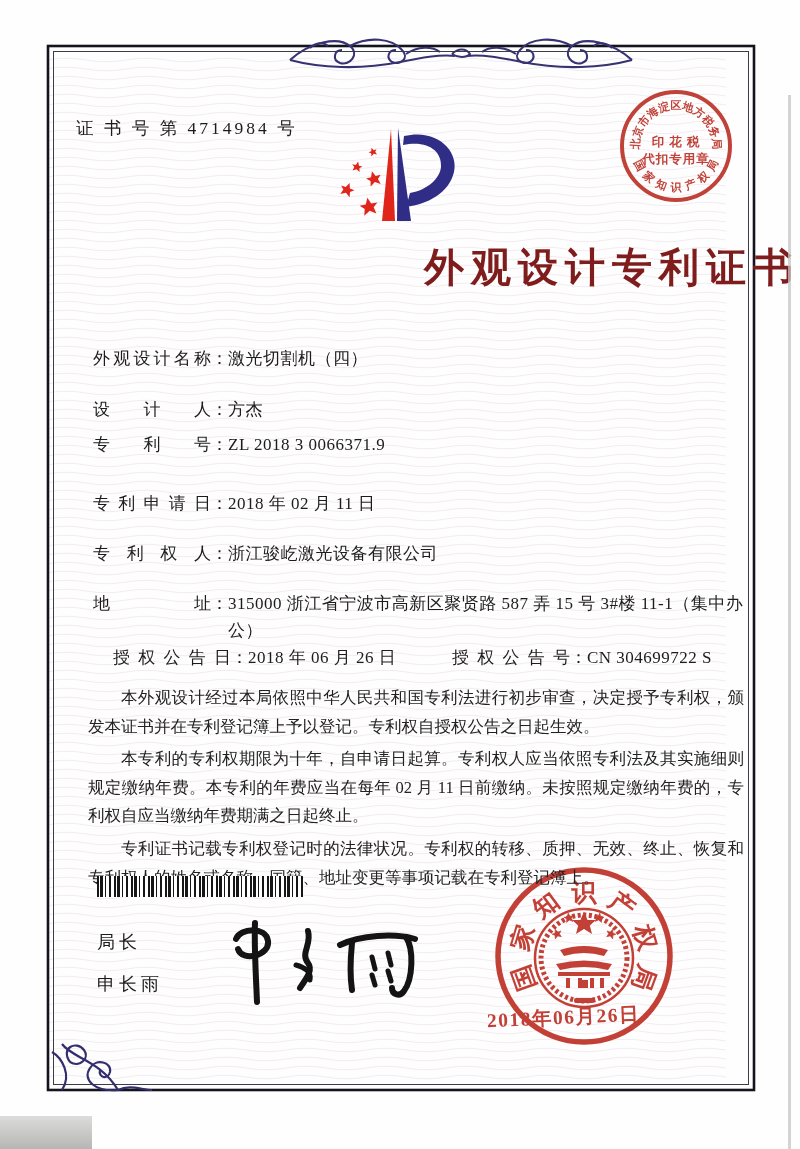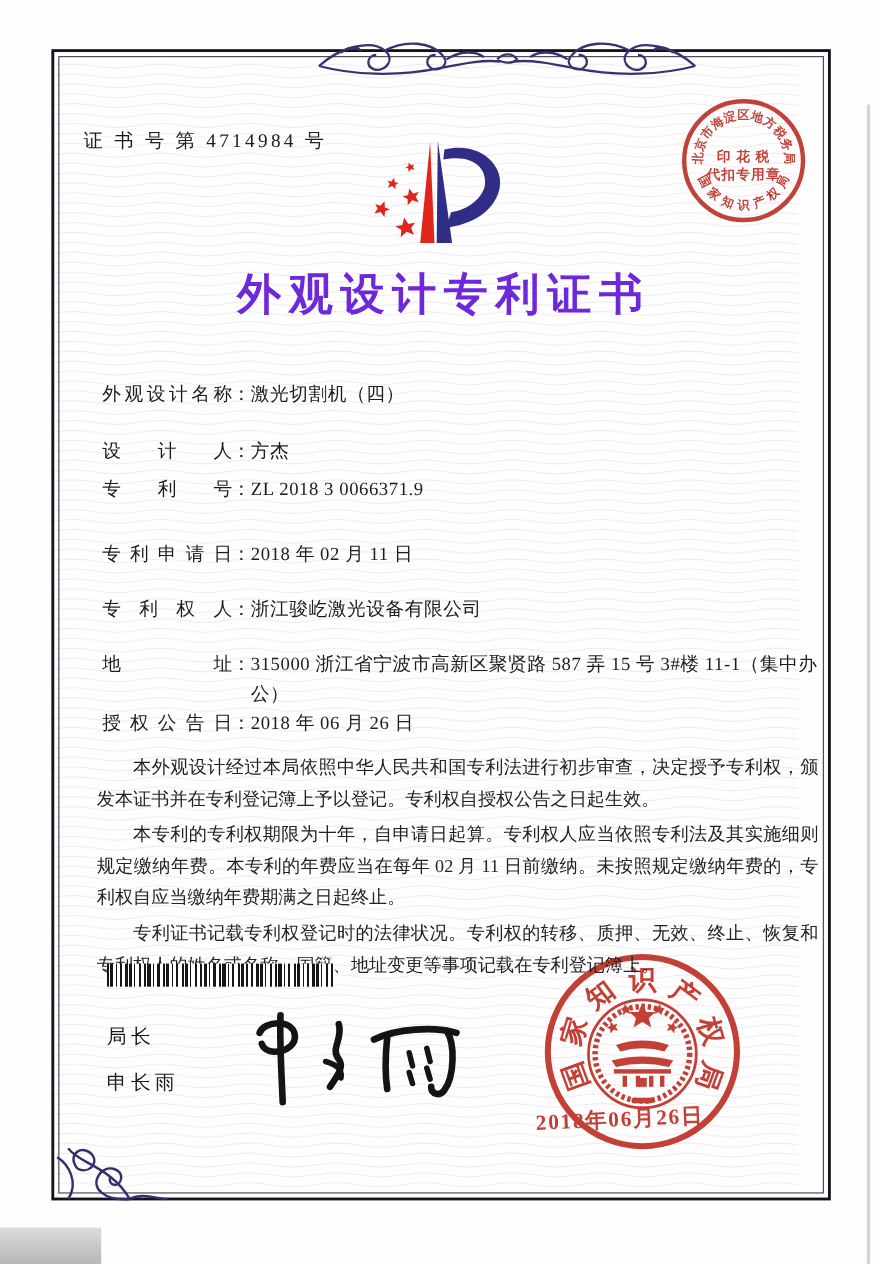--- a/index.html
+++ b/index.html
@@ -8,34 +8,34 @@
     background:#fefefe;
     font-family:"Liberation Serif","DejaVu Serif",serif;
     color:#1c1c1c;
   }
   svg text{font-family:"Liberation Serif","DejaVu Serif",serif;}
   .abs{position:absolute;}
   #deco{position:absolute;left:0;top:0;z-index:1;}
   .txt{position:absolute;z-index:2;}
 
   #cert-no{left:76px;top:116px;font-size:17.5px;letter-spacing:3px;}
-  #title{left:0;top:240px;width:800px;text-align:center;font-size:40px;font-weight:bold;
-         letter-spacing:7px;padding-left:7px;box-sizing:border-box;color:#6d28d9;}
+  #title{left:0;top:240px;width:800px;text-align:right;font-size:40px;font-weight:bold;
+         letter-spacing:7px;padding-left:7px;box-sizing:border-box;color:#7f1d1d;}
 
   .frow{left:93px;font-size:17px;line-height:27px;}
   .flabel{display:inline-block;width:118px;text-align:justify;text-align-last:justify;vertical-align:top;}
   .fcolon{vertical-align:top;}
   .fvalue{display:inline-block;width:524px;vertical-align:top;letter-spacing:.5px;}
   #row-name{top:345px;}
   #row-designer{top:396px;}
   #row-patno{top:431px;}
   #row-appdate{top:490px;}
   #row-patentee{top:540px;}
   #row-address{top:590px;}
-  #row-pubdate{top:644px;}
+  #row-pubdate{top:644px;margin-left:20px;}
   #row-pubno{left:452px;top:644px;font-size:17px;line-height:27px;}
   #row-pubno .fvalue{width:auto;}
 
   #body-text{left:84px;top:680px;width:664px;font-size:16.5px;line-height:28.6px;
              text-align:justify;color:#222;}
   #body-text p{margin:4px;text-indent:2em;}
 
   #barcode{left:97px;top:876px;width:206px;height:21px;z-index:2;
     background:repeating-linear-gradient(90deg,
       #161616 0 2px,#ffffff 2px 3px,#161616 3px 6px,#ffffff 6px 8px,
@@ -311,20 +311,23 @@
   </div>
   <div id="row-patentee" class="txt frow">
     <span class="flabel">专利权人</span><span class="fcolon">：</span><span class="fvalue">浙江骏屹激光设备有限公司</span>
   </div>
   <div id="row-address" class="txt frow">
     <span class="flabel">地址</span><span class="fcolon">：</span><span class="fvalue">315000 浙江省宁波市高新区聚贤路 587 弄 15 号 3#楼 11-1（集中办公）</span>
   </div>
   <div id="row-pubdate" class="txt frow">
     <span class="flabel">授权公告日</span><span class="fcolon">：</span><span class="fvalue">2018 年 06 月 26 日</span>
   </div>
+  <div id="row-pubno" class="txt">
+    <span class="flabel">授权公告号</span><span class="fcolon">：</span><span class="fvalue">CN 304699722 S</span>
+  </div>
 
   <div id="body-text" class="txt">
     <p>本外观设计经过本局依照中华人民共和国专利法进行初步审查，决定授予专利权，颁发本证书并在专利登记簿上予以登记。专利权自授权公告之日起生效。</p>
     <p>本专利的专利权期限为十年，自申请日起算。专利权人应当依照专利法及其实施细则规定缴纳年费。本专利的年费应当在每年 02 月 11 日前缴纳。未按照规定缴纳年费的，专利权自应当缴纳年费期满之日起终止。</p>
     <p>专利证书记载专利权登记时的法律状况。专利权的转移、质押、无效、终止、恢复和专利权人的姓名或名称、国籍、地址变更等事项记载在专利登记簿上。</p>
   </div>
 
   <div id="barcode" class="abs"></div>
 
   <div id="director-title" class="txt">局长</div>

